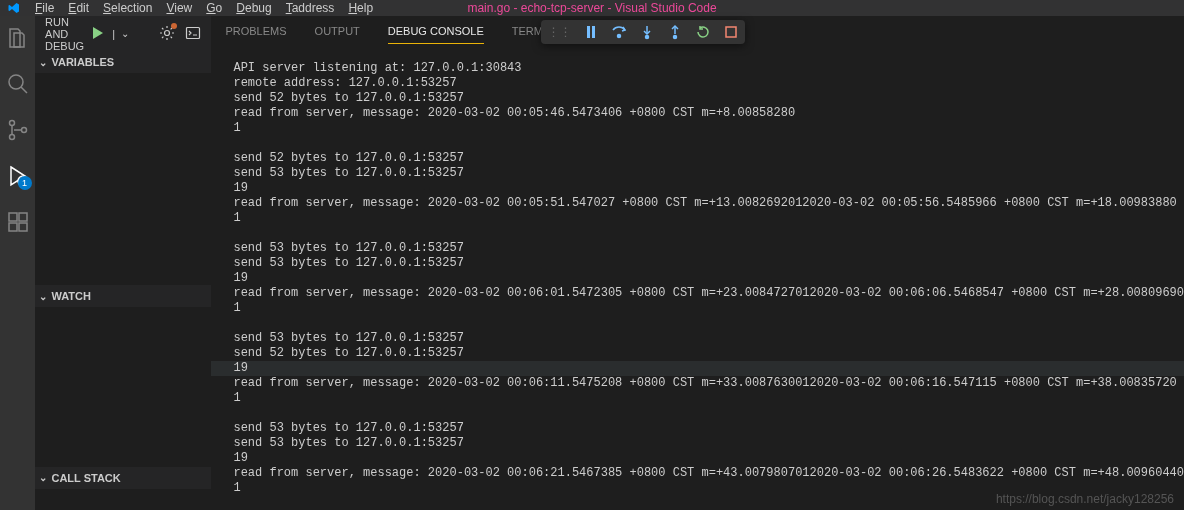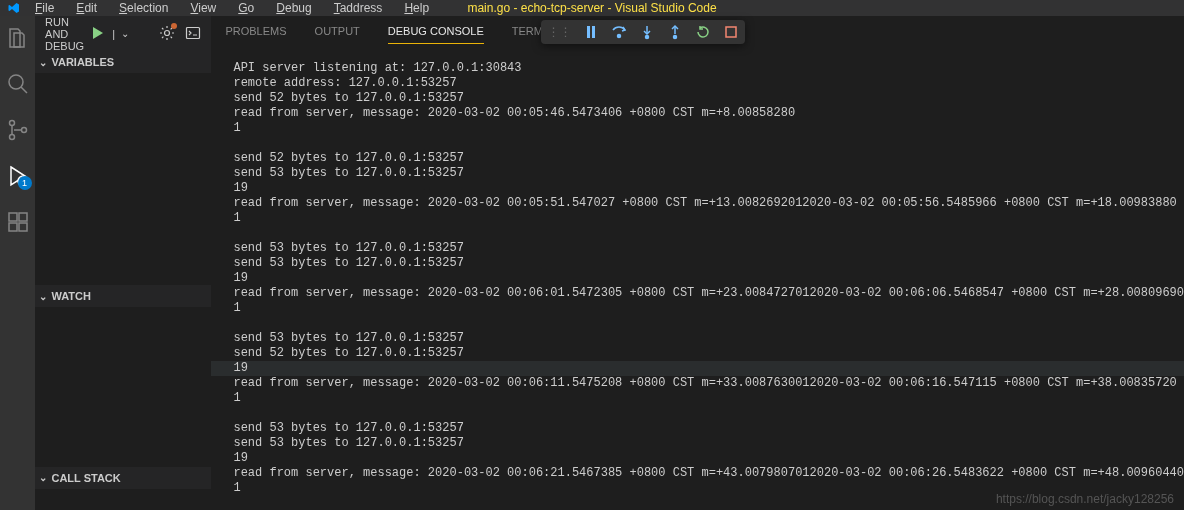--- a/index.html
+++ b/index.html
@@ -22,32 +22,32 @@
       color: #cccccc;
       padding-left: 8px;
     }
     .vscode-icon {
       width: 12px;
       height: 12px;
       margin-right: 8px;
       display: inline-block;
     }
     .vscode-icon svg { width: 100%; height: 100%; }
-    .menu-bar { display: flex; gap: 8px; }
+    .menu-bar { display: flex; gap: 0; }
     .menu-item {
       padding: 0 7px;
       color: #cccccc;
       cursor: default;
     }
     .menu-item .mnemonic { text-decoration: underline; }
     .window-title {
       position: absolute;
       left: 50%;
       transform: translateX(-50%);
-      color: #fde047;
+      color: #ec4899;
     }
     .main-layout {
       display: flex;
       height: calc(100% - 16px);
     }
     .activity-bar {
       width: 38px;
       background: #333333;
       display: flex;
       flex-direction: column;

